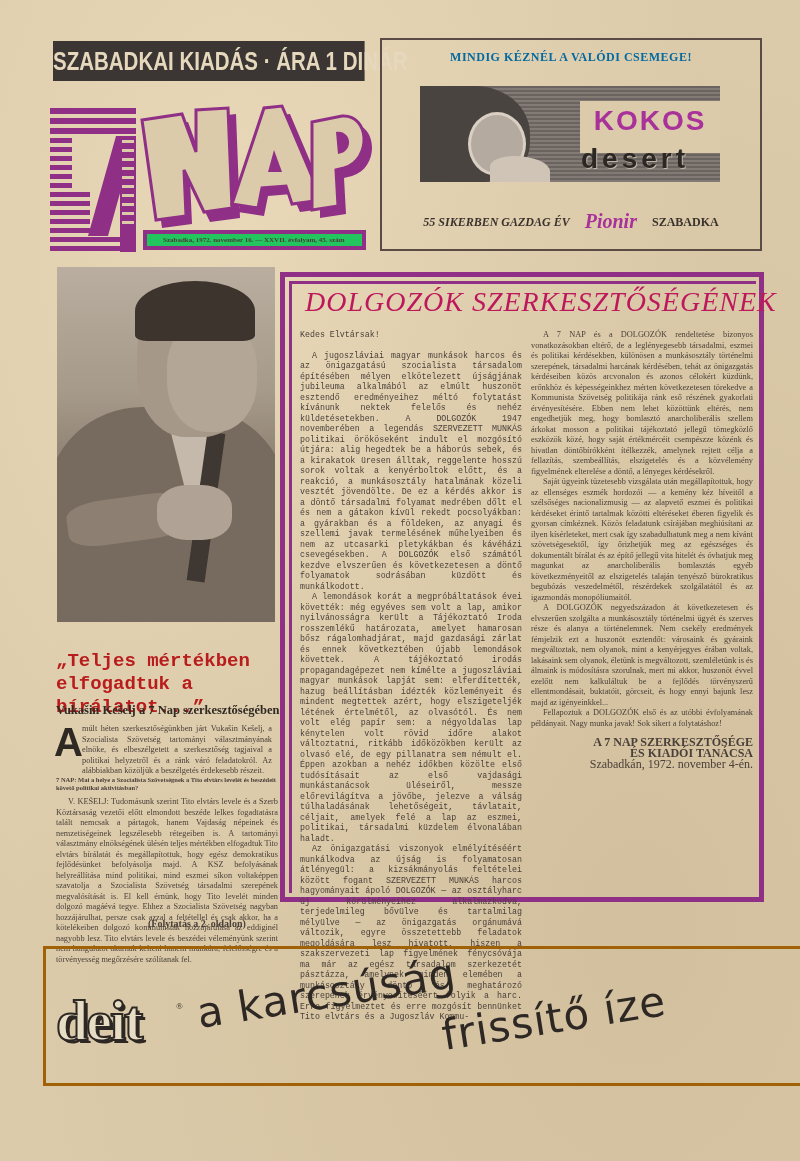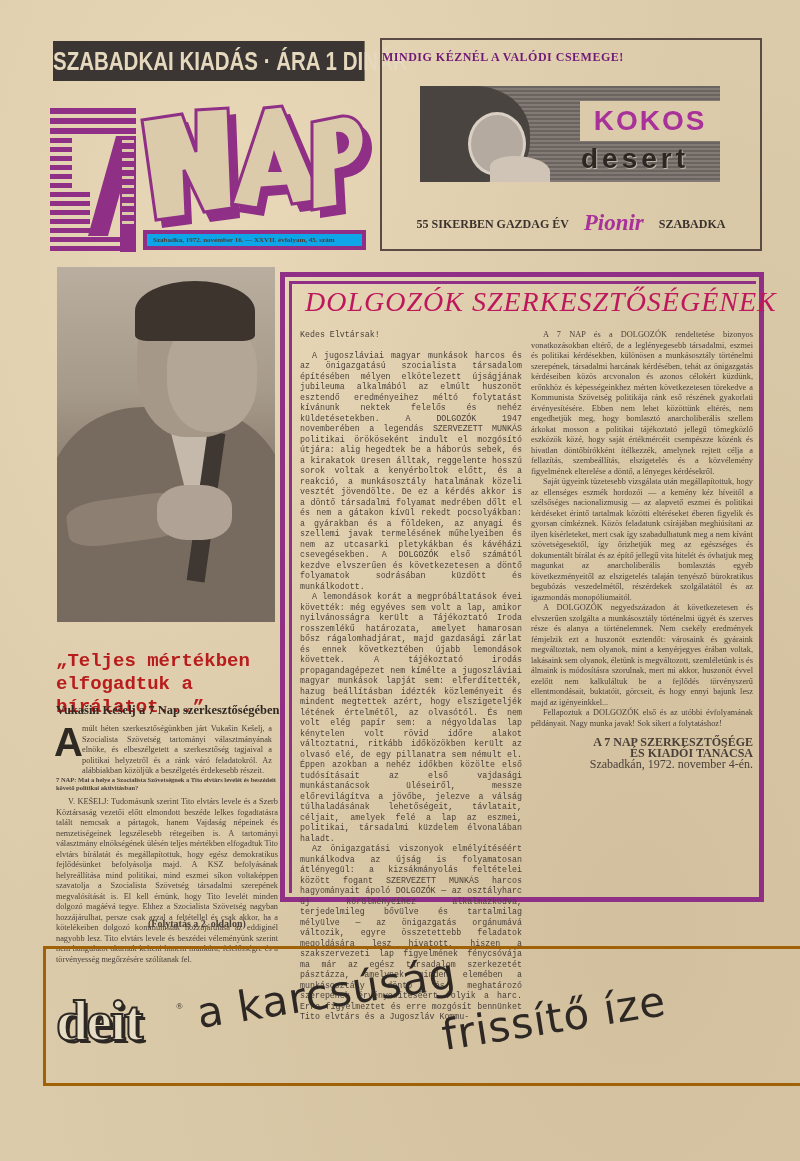--- a/index.html
+++ b/index.html
@@ -21,72 +21,72 @@
     font-size: 25px; letter-spacing: 0px; text-align: center; line-height: 40px;
     transform: scaleX(0.82); transform-origin: left center;
     width: 380px; white-space: nowrap;
   }
 
   
   .logo7 { left: 50px; top: 108px; width: 86px; height: 144px; }
   .logo-nap { left: 140px; top: 100px; width: 235px; height: 130px; }
   .dateline-box {
     left: 143px; top: 230px; width: 223px; height: 20px;
-    border: 4px solid #8f2f86; background: #0ea5e9; box-sizing: border-box;
-    font-size: 7px; font-weight: bold; line-height: 12px; padding-left: 6px; white-space: nowrap;
+    border: 4px solid #8f2f86; background: #22c55e; box-sizing: border-box;
+    font-size: 7px; font-weight: bold; line-height: 12px; padding-left: 16px; white-space: nowrap;
     color: #4a3f38;
   }
 
   
   .kokos-ad {
     left: 380px; top: 38px; width: 382px; height: 213px;
     border: 2px solid #5a4c44; box-sizing: border-box;
   }
   .kokos-slogan {
-    position: absolute; left: 0; right: 0; top: 10px; text-align: left;
-    font-weight: bold; font-size: 12px; letter-spacing: 0.5px; color: #701a75;
+    position: absolute; left: 0; right: 0; top: 10px; text-align: center;
+    font-weight: bold; font-size: 12px; letter-spacing: 0.5px; color: #0369a1;
   }
   .kokos-band {
     position: absolute; left: 38px; top: 46px; width: 300px; height: 96px;
     background: repeating-linear-gradient(180deg, #6b6360 0 2px, #827a74 2px 4px);
     overflow: hidden;
   }
   .coconut-shell {
     position: absolute; left: 0; top: 0; width: 110px; height: 96px;
     background: #4a4440;
     border-radius: 0 50% 40% 0;
   }
   .coconut-meat {
     position: absolute; left: 48px; top: 26px; width: 52px; height: 58px;
     border-radius: 50%; background: #b5aaa0; border: 3px solid #d9cfc2;
   }
   .coconut-flake {
     position: absolute; left: 70px; top: 70px; width: 60px; height: 26px;
     background: #cfc4b6; border-radius: 40% 60% 0 0;
   }
   .kokos-title {
-    position: absolute; left: 160px; top: 15px; width: 140px; height: 40px;
+    position: absolute; left: 160px; top: 15px; width: 140px; height: 52px;
     background: #dccbaa; color: #a8319a;
     font-family: "Liberation Sans", sans-serif; font-weight: bold; font-size: 28px;
     letter-spacing: 2px; line-height: 40px; text-align: center;
   }
   .kokos-desert {
     position: absolute; left: 140px; top: 56px; width: 150px;
     color: #2d2724; font-family: "Liberation Sans", sans-serif; font-weight: bold;
     font-size: 28px; letter-spacing: 4px; line-height: 34px; text-align: center;
     text-shadow: 1px 1px 0 #bfb6a9;
   }
   .kokos-footer {
     position: absolute; left: 0; right: 0; top: 170px; text-align: center;
     font-size: 12px; font-weight: bold; white-space: nowrap;
   }
-  .kokos-footer .tag { }
+  .kokos-footer .tag { font-style: italic; }
   .kokos-footer .brand {
     font-family: "Liberation Serif", serif; font-style: italic; font-weight: bold;
-    color: #a8319a; font-size: 23px; margin: 0 12px; vertical-align: -2px;
+    color: #a8319a; font-size: 20px; margin: 0 12px; vertical-align: -2px;
   }
 
   
   .photo {
     left: 57px; top: 267px; width: 218px; height: 355px;
     background: linear-gradient(180deg, #b9ae9f 0%, #a69a8a 35%, #7d7064 70%, #675b50 100%);
     overflow: hidden;
   }
   .photo .head {
     position: absolute; left: 80px; top: 20px; width: 115px; height: 150px;

